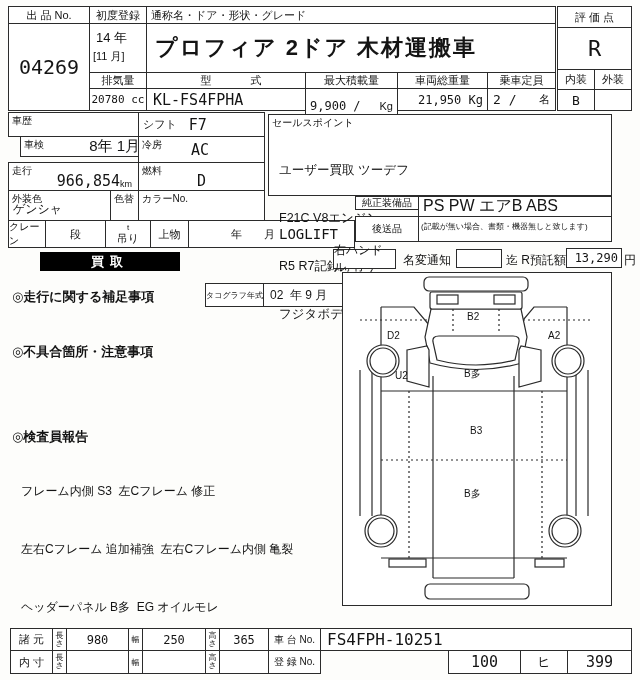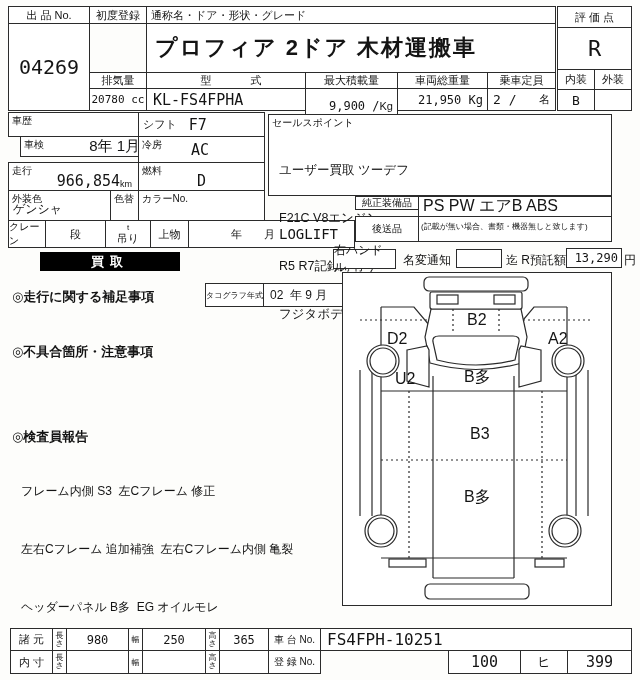--- a/index.html
+++ b/index.html
@@ -12,45 +12,49 @@
   .ctr{display:flex;align-items:center;justify-content:center}
   .rt{display:flex;align-items:center;justify-content:flex-end}
   .col{display:flex;flex-direction:column;align-items:center;justify-content:center}
   .l8{font-size:8px}.l10{font-size:10px}.l11{font-size:11px}
   .l12{font-size:12px}.l13{font-size:13px}.l15{font-size:15px}.l16{font-size:16px}
   .mono{font-family:"DejaVu Sans Mono",monospace}
   .corner{position:absolute;top:1px;left:3px;font-size:10px;white-space:nowrap}
   .head{font-weight:bold;font-size:13px;white-space:nowrap}
   .pre{white-space:pre}
   .badge{background:#000;color:#fff;font-weight:bold;font-size:13px;letter-spacing:6px}
-  .dlabel{position:absolute;font-size:16px;white-space:nowrap}
+  .dlabel{position:absolute;font-size:10px;white-space:nowrap}
   .unit{font-size:9px;position:relative;top:3px}
   svg{display:block}
 </style>
 </head>
 <body>
 
 <div id="sheet">
 
   <div class="c bd ctr l11" style="left:8px;top:6px;width:82px;height:18px">出 品 No.</div>
   <div class="c bd ctr mono" style="left:8px;top:23px;width:82px;height:88px;font-size:20px">04269</div>
 
   <div class="c bd ctr l11" style="left:89px;top:6px;width:58px;height:18px">初度登録</div>
+  <div class="c bd" style="left:89px;top:23px;width:58px;height:50px">
+    <div class="l13" style="padding:5px 0 0 6px">14 年</div>
+    <div class="l11" style="padding:2px 0 0 3px">[11 月]</div>
+  </div>
 
   <div class="c bd f l11" style="left:146px;top:6px;width:410px;height:18px;padding-left:4px">通称名・ドア・形状・グレード</div>
   <div class="c bd f" style="left:146px;top:23px;width:410px;height:50px;padding-left:8px;font-size:22px;font-weight:bold;letter-spacing:2px;white-space:nowrap">プロフィア 2ドア 木材運搬車</div>
 
   <div class="c bd ctr l11" style="left:89px;top:72px;width:58px;height:17px">排気量</div>
   <div class="c bd ctr mono" style="left:89px;top:88px;width:58px;height:23px;font-size:11px">20780 cc</div>
 
   <div class="c bd ctr l11" style="left:146px;top:72px;width:160px;height:17px;letter-spacing:14px;padding-left:24px">型　式</div>
   <div class="c bd f mono l15" style="left:146px;top:88px;width:160px;height:23px;padding-left:6px">KL-FS4FPHA</div>
 
   <div class="c bd ctr l11" style="left:305px;top:72px;width:93px;height:17px">最大積載量</div>
-  <div class="c bd f" style="left:305px;top:88px;width:93px;height:36px;padding:0 4px;justify-content:flex-end">
+  <div class="c bd f" style="left:305px;top:88px;width:93px;height:36px;padding:0 4px;justify-content:space-between">
     <span class="mono l12">9,900 /</span>
     <span class="l11">Kg</span>
   </div>
 
   <div class="c bd ctr l11" style="left:397px;top:72px;width:91px;height:17px">車両総重量</div>
   <div class="c bd rt mono l12" style="left:397px;top:88px;width:91px;height:23px;padding-right:4px">21,950 Kg</div>
 
   <div class="c bd ctr l11" style="left:487px;top:72px;width:69px;height:17px">乗車定員</div>
   <div class="c bd f" style="left:487px;top:88px;width:69px;height:23px;padding:0 5px;justify-content:space-between">
     <span class="mono l13">2 /</span>

